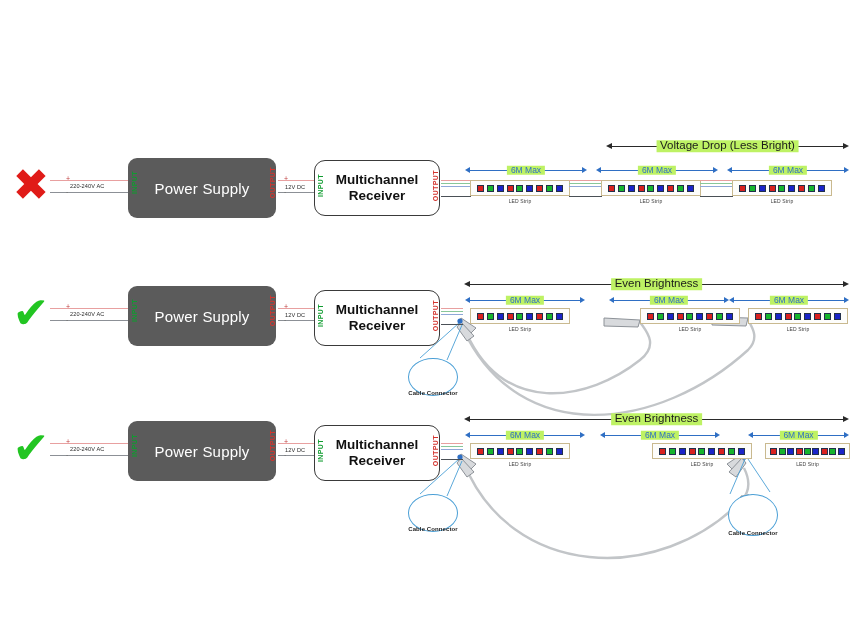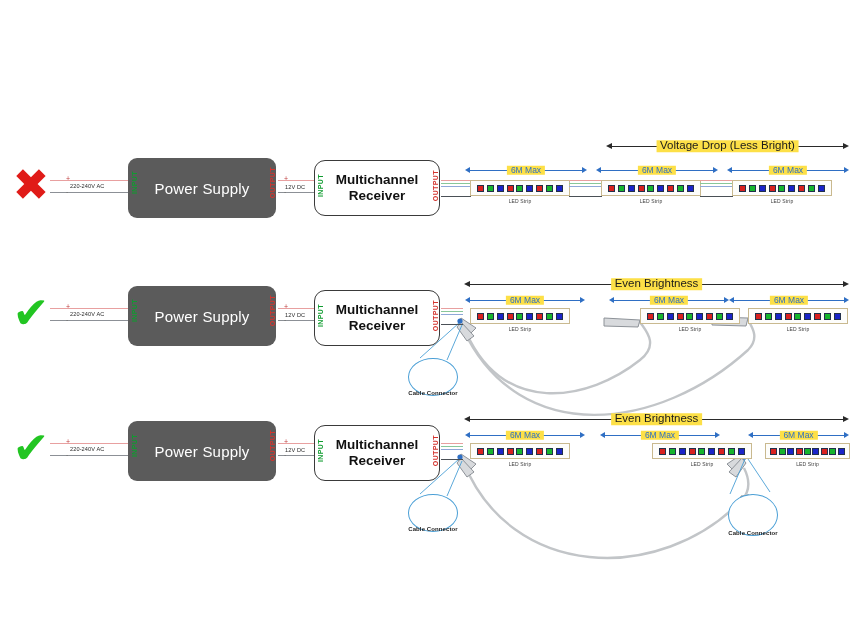--- a/index.html
+++ b/index.html
@@ -153,21 +153,21 @@
     width: 0; height: 0;
     border-top: 3.4px solid transparent;
     border-bottom: 3.4px solid transparent;
     transform: translateY(-50%);
   }
   .dim .txt {
     position: absolute;
     top: 50%;
     left: 50%;
     transform: translate(-50%, -50%);
-    background: #fde047;
+    background: #bef264;
     padding: 0 4px;
     white-space: nowrap;
     line-height: 1;
     text-align: center;
   }
   .dim.blue .bar { background: #2f6fc4; }
   .dim.blue .ah.l { border-right: 5px solid #2f6fc4; left: 0; }
   .dim.blue .ah.r { border-left: 5px solid #2f6fc4; right: 0; }
   .dim.blue .txt { color: #2f6fc4; font-size: 8.5px; }
 

